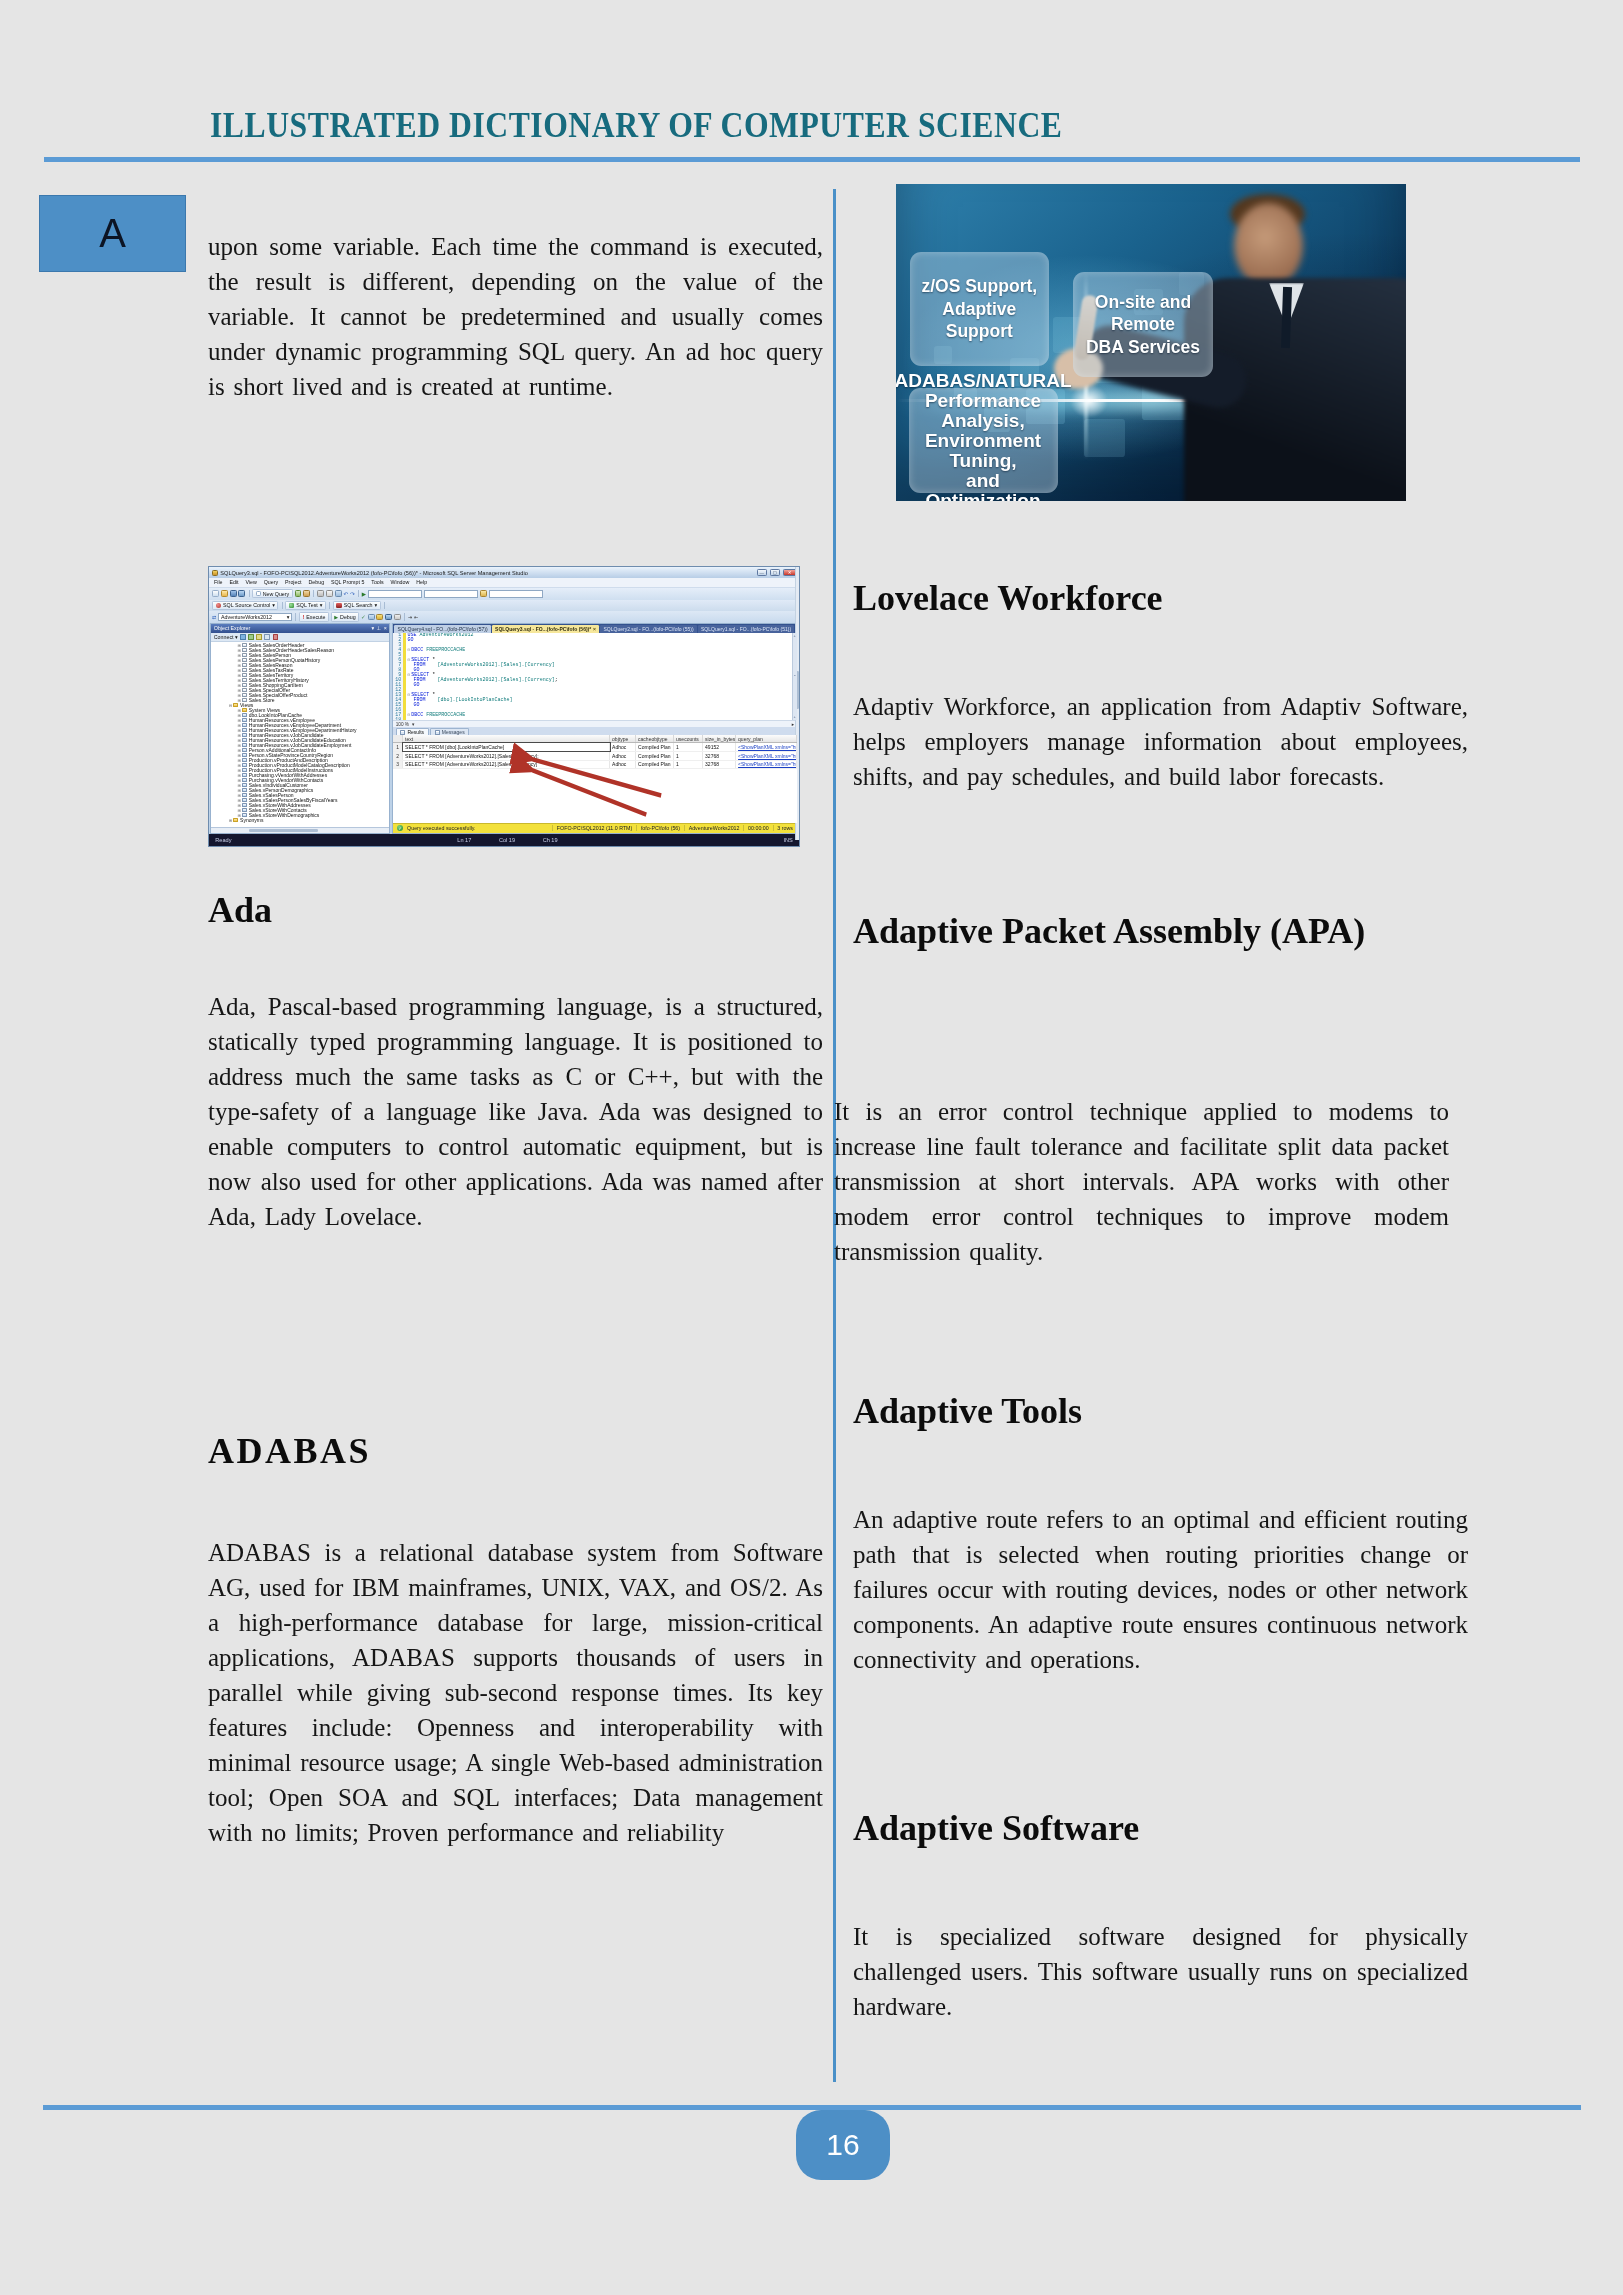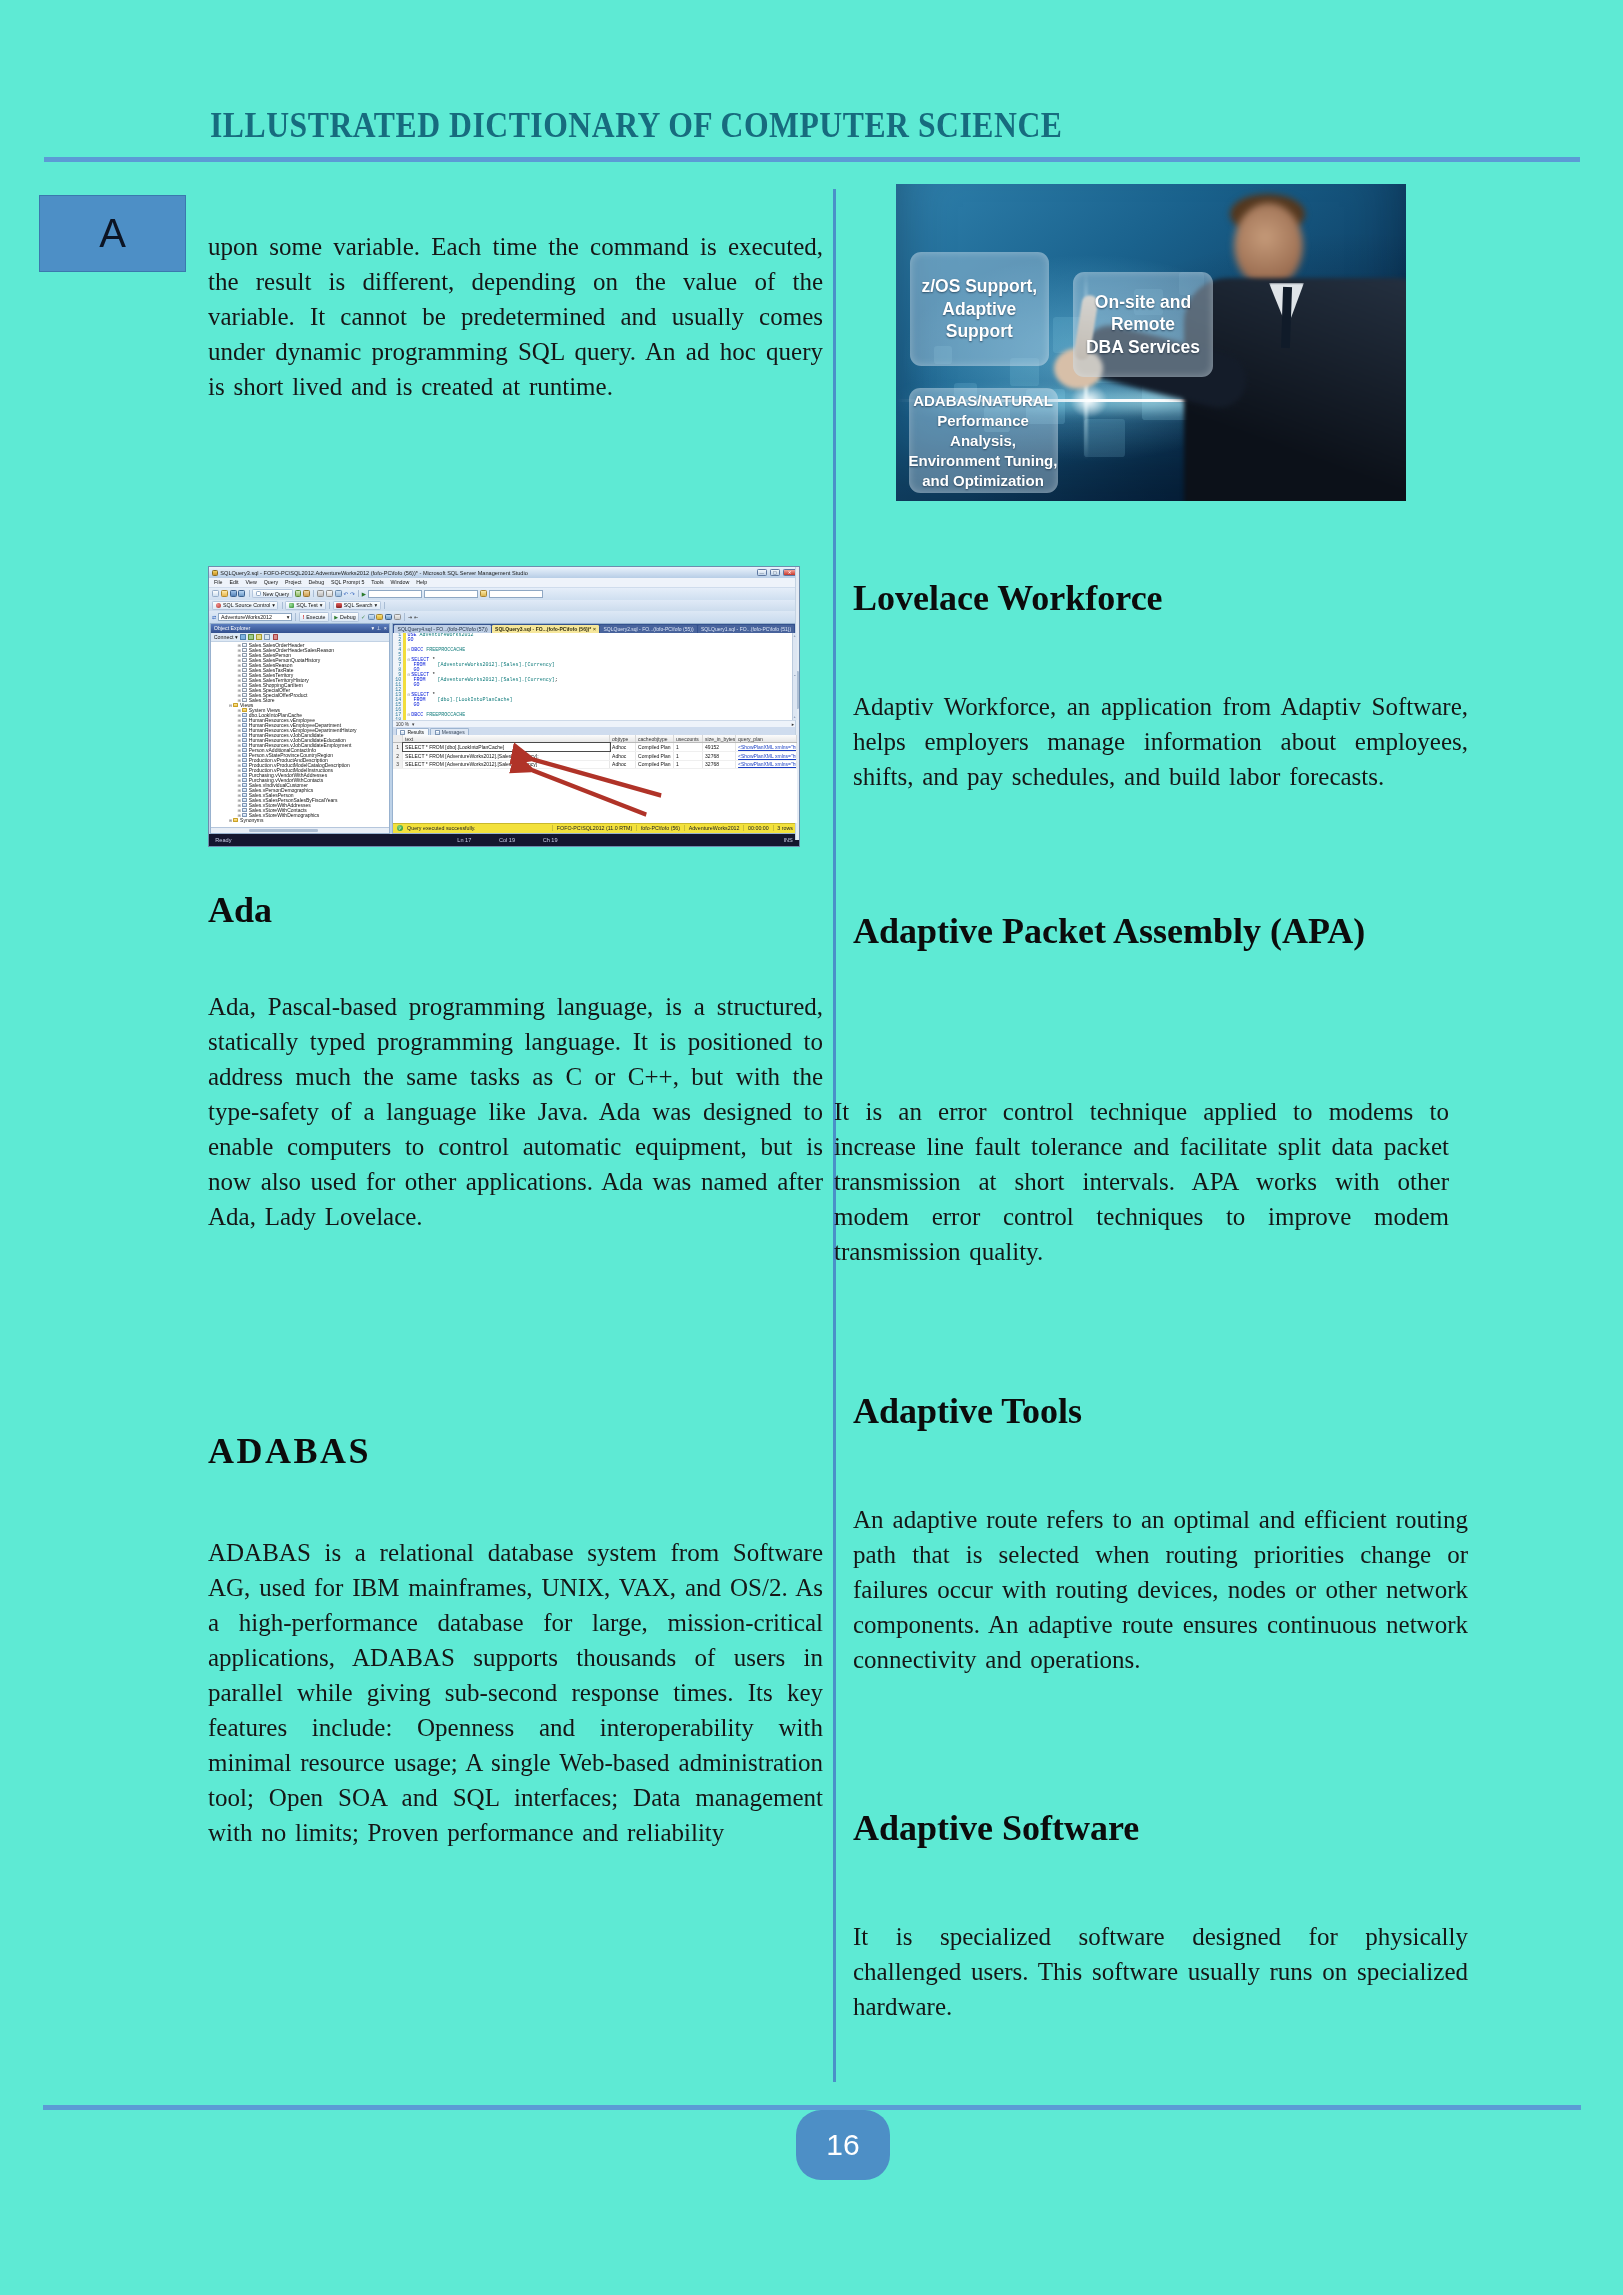--- a/index.html
+++ b/index.html
@@ -1,16 +1,16 @@
 <!DOCTYPE html>
 <html style="font-size:10px"><head>
 <meta charset="utf-8">
 <style>
   html,body{margin:0;padding:0;background:#888;}
-  .page{position:relative;width:1623px;height:2295px;background:#5eead4;overflow:hidden;
+  .page{position:relative;width:1623px;height:2295px;background:#e5e5e5;overflow:hidden;
         font-family:"Liberation Serif",serif;color:#161616;}
 
   
   .header-title{position:absolute;left:210px;top:104px;font-family:"Liberation Serif",serif;
     font-weight:700;font-size:36px;color:#176b7e;letter-spacing:0.6px;white-space:nowrap;
     transform:scaleX(.88);transform-origin:left center;}
   .rule-top{position:absolute;left:44px;top:157px;width:1536px;height:5px;background:#5b9bd5;}
   .a-tab{position:absolute;left:39px;top:195px;width:145px;height:75px;background:#4d8fc6;
     border:0.6px solid #3b78ad;display:flex;align-items:center;justify-content:center;
     font-family:"Liberation Sans",sans-serif;font-size:40px;font-weight:400;color:#0c1424;}
@@ -55,21 +55,21 @@
     border-radius:27.6px;transform:rotate(14deg);filter:blur(2.5px);}
   .man-fist{position:absolute;left:158px;top:164px;width:49px;height:41px;background:#d7bfa8;border-radius:50%;filter:blur(1.9px);}
   .man-finger{position:absolute;left:182px;top:111px;width:15.7px;height:65px;border-radius:8.1px;
     background:linear-gradient(#e8d4bf,#c7a98e);transform:rotate(9deg);filter:blur(1.3px);}
   .hero-box{position:absolute;background:rgba(185,212,232,.42);border-radius:11.3px;
     box-shadow:inset 0 0 8.8px rgba(255,255,255,.3);display:flex;flex-direction:column;
     align-items:center;justify-content:center;color:#fff;font-family:"Liberation Sans",sans-serif;
     font-weight:700;text-align:center;text-shadow:0 1.3px 1.9px rgba(0,20,40,.55);}
   .hero-box-1{left:13.8px;top:68px;width:139px;height:114px;font-size:17.5px;line-height:22.5px;}
   .hero-box-2{left:177px;top:44px;width:140px;height:105px;font-size:17.5px;line-height:22.5px;margin-top:44px;}
-  .hero-box-3{left:12.5px;top:204px;width:149px;height:105px;font-size:15px;line-height:20px;}
+  .hero-box-3{left:12.5px;top:204px;width:149px;height:105px;font-size:19px;line-height:20px;}
 
   
   .ssms{position:absolute;left:208px;top:566px;width:592px;height:281px;background:#bdd2e8;
     border:1.3px solid #6e8cae;font-family:"Liberation Sans",sans-serif;font-size:5.6px;color:#111;
     display:flex;flex-direction:column;box-sizing:border-box;}
   .ssms *{box-sizing:border-box;}
   .ssms-title{height:11.3px;background:linear-gradient(#eaf3fc,#b7cde6);display:flex;align-items:center;
     gap:2.5px;padding:0 2.5px;font-size:5.6px;color:#1a1a1a;white-space:nowrap;overflow:hidden;}
   .app-ico{width:6.3px;height:6.3px;background:linear-gradient(#f4d35e,#c9912b);border:0.6px solid #8a6d1f;border-radius:1.3px;flex:0 0 auto;}
   .title-text{flex:1;overflow:hidden;white-space:nowrap;}

